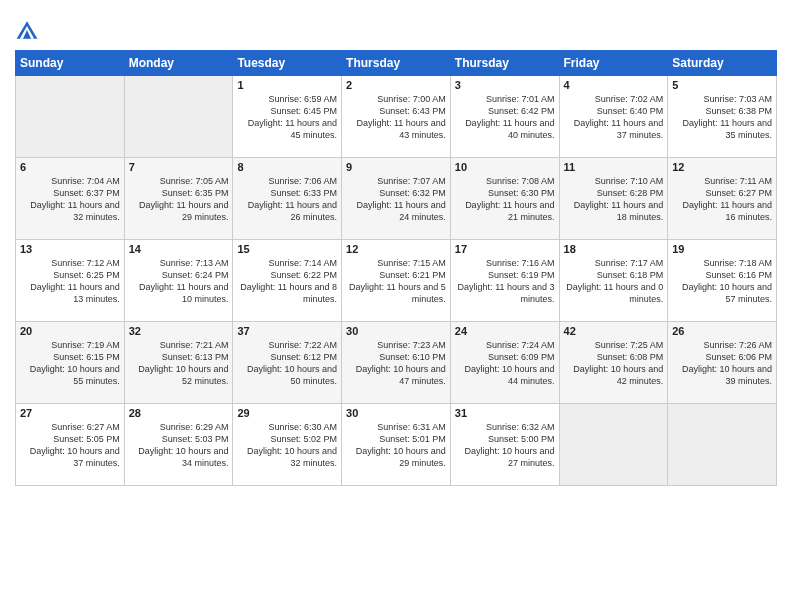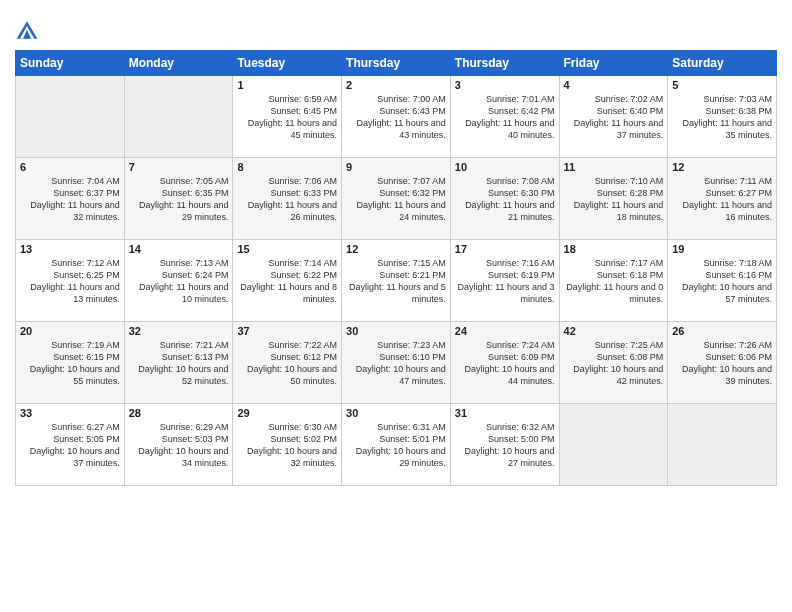--- a/index.html
+++ b/index.html
@@ -240,21 +240,21 @@
             <span class="day-number">42</span>
             <div class="cell-text">Sunrise: 7:25 AM<br>Sunset: 6:08 PM<br>Daylight: 10 hours and 42 minutes.</div>
           </td>
           <td>
             <span class="day-number">26</span>
             <div class="cell-text">Sunrise: 7:26 AM<br>Sunset: 6:06 PM<br>Daylight: 10 hours and 39 minutes.</div>
           </td>
         </tr>
         <tr>
           <td>
-            <span class="day-number">33</span>
+            <span class="day-number">27</span>
             <div class="cell-text">Sunrise: 6:27 AM<br>Sunset: 5:05 PM<br>Daylight: 10 hours and 37 minutes.</div>
           </td>
           <td>
             <span class="day-number">28</span>
             <div class="cell-text">Sunrise: 6:29 AM<br>Sunset: 5:03 PM<br>Daylight: 10 hours and 34 minutes.</div>
           </td>
           <td>
             <span class="day-number">29</span>
             <div class="cell-text">Sunrise: 6:30 AM<br>Sunset: 5:02 PM<br>Daylight: 10 hours and 32 minutes.</div>
           </td>

